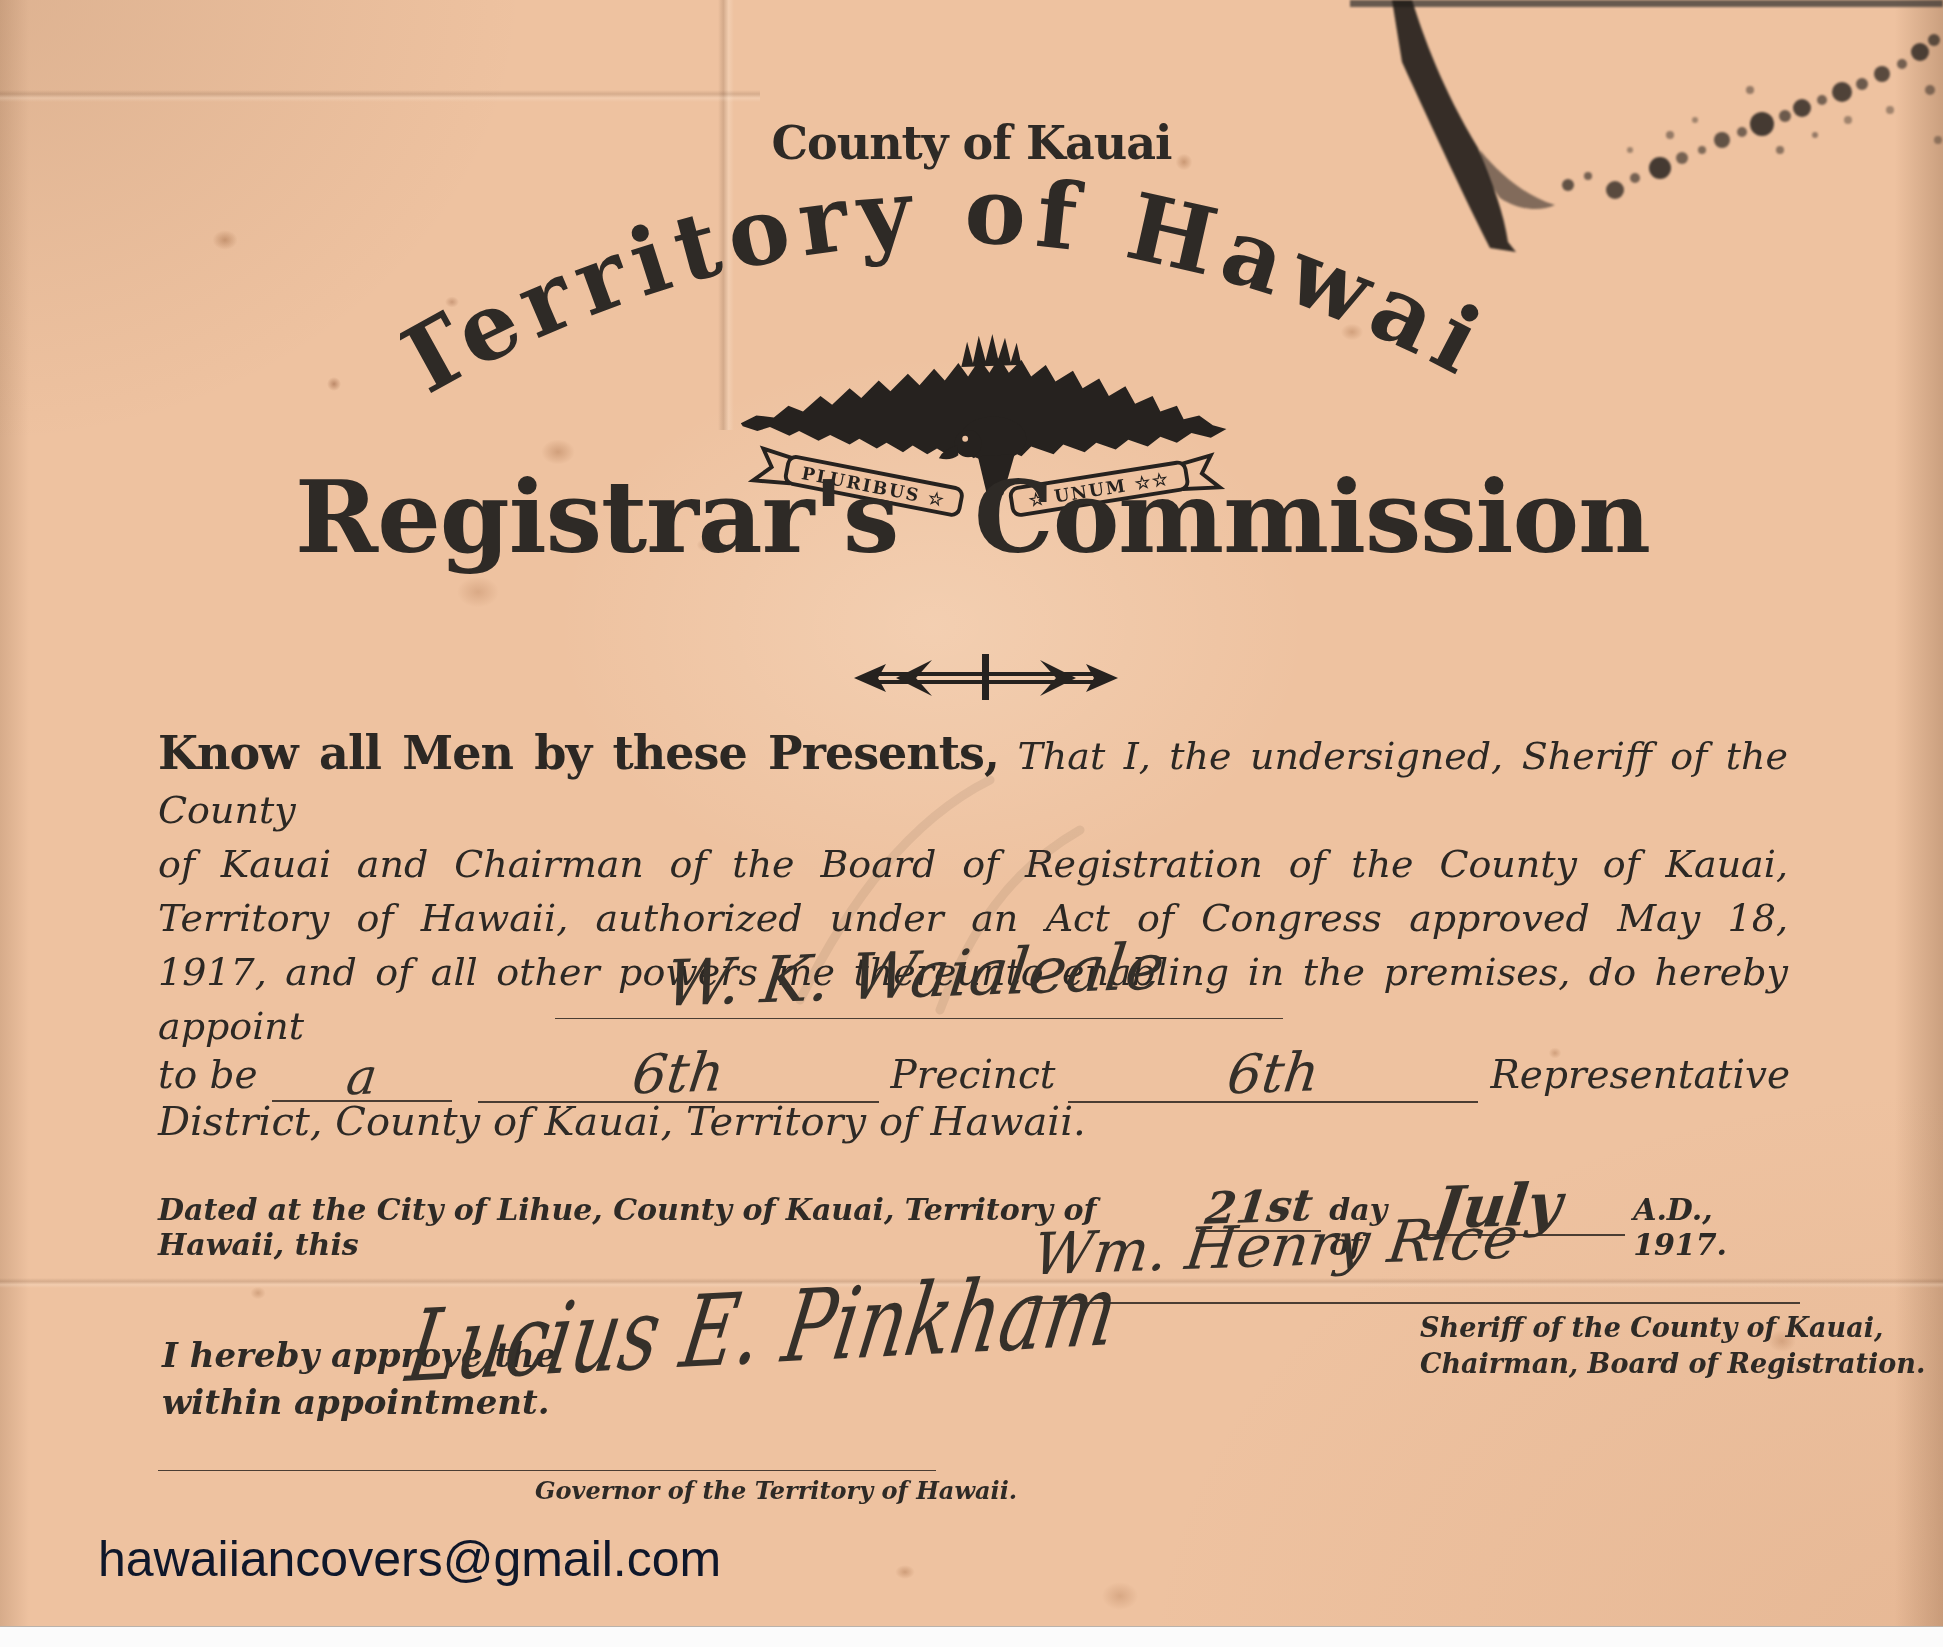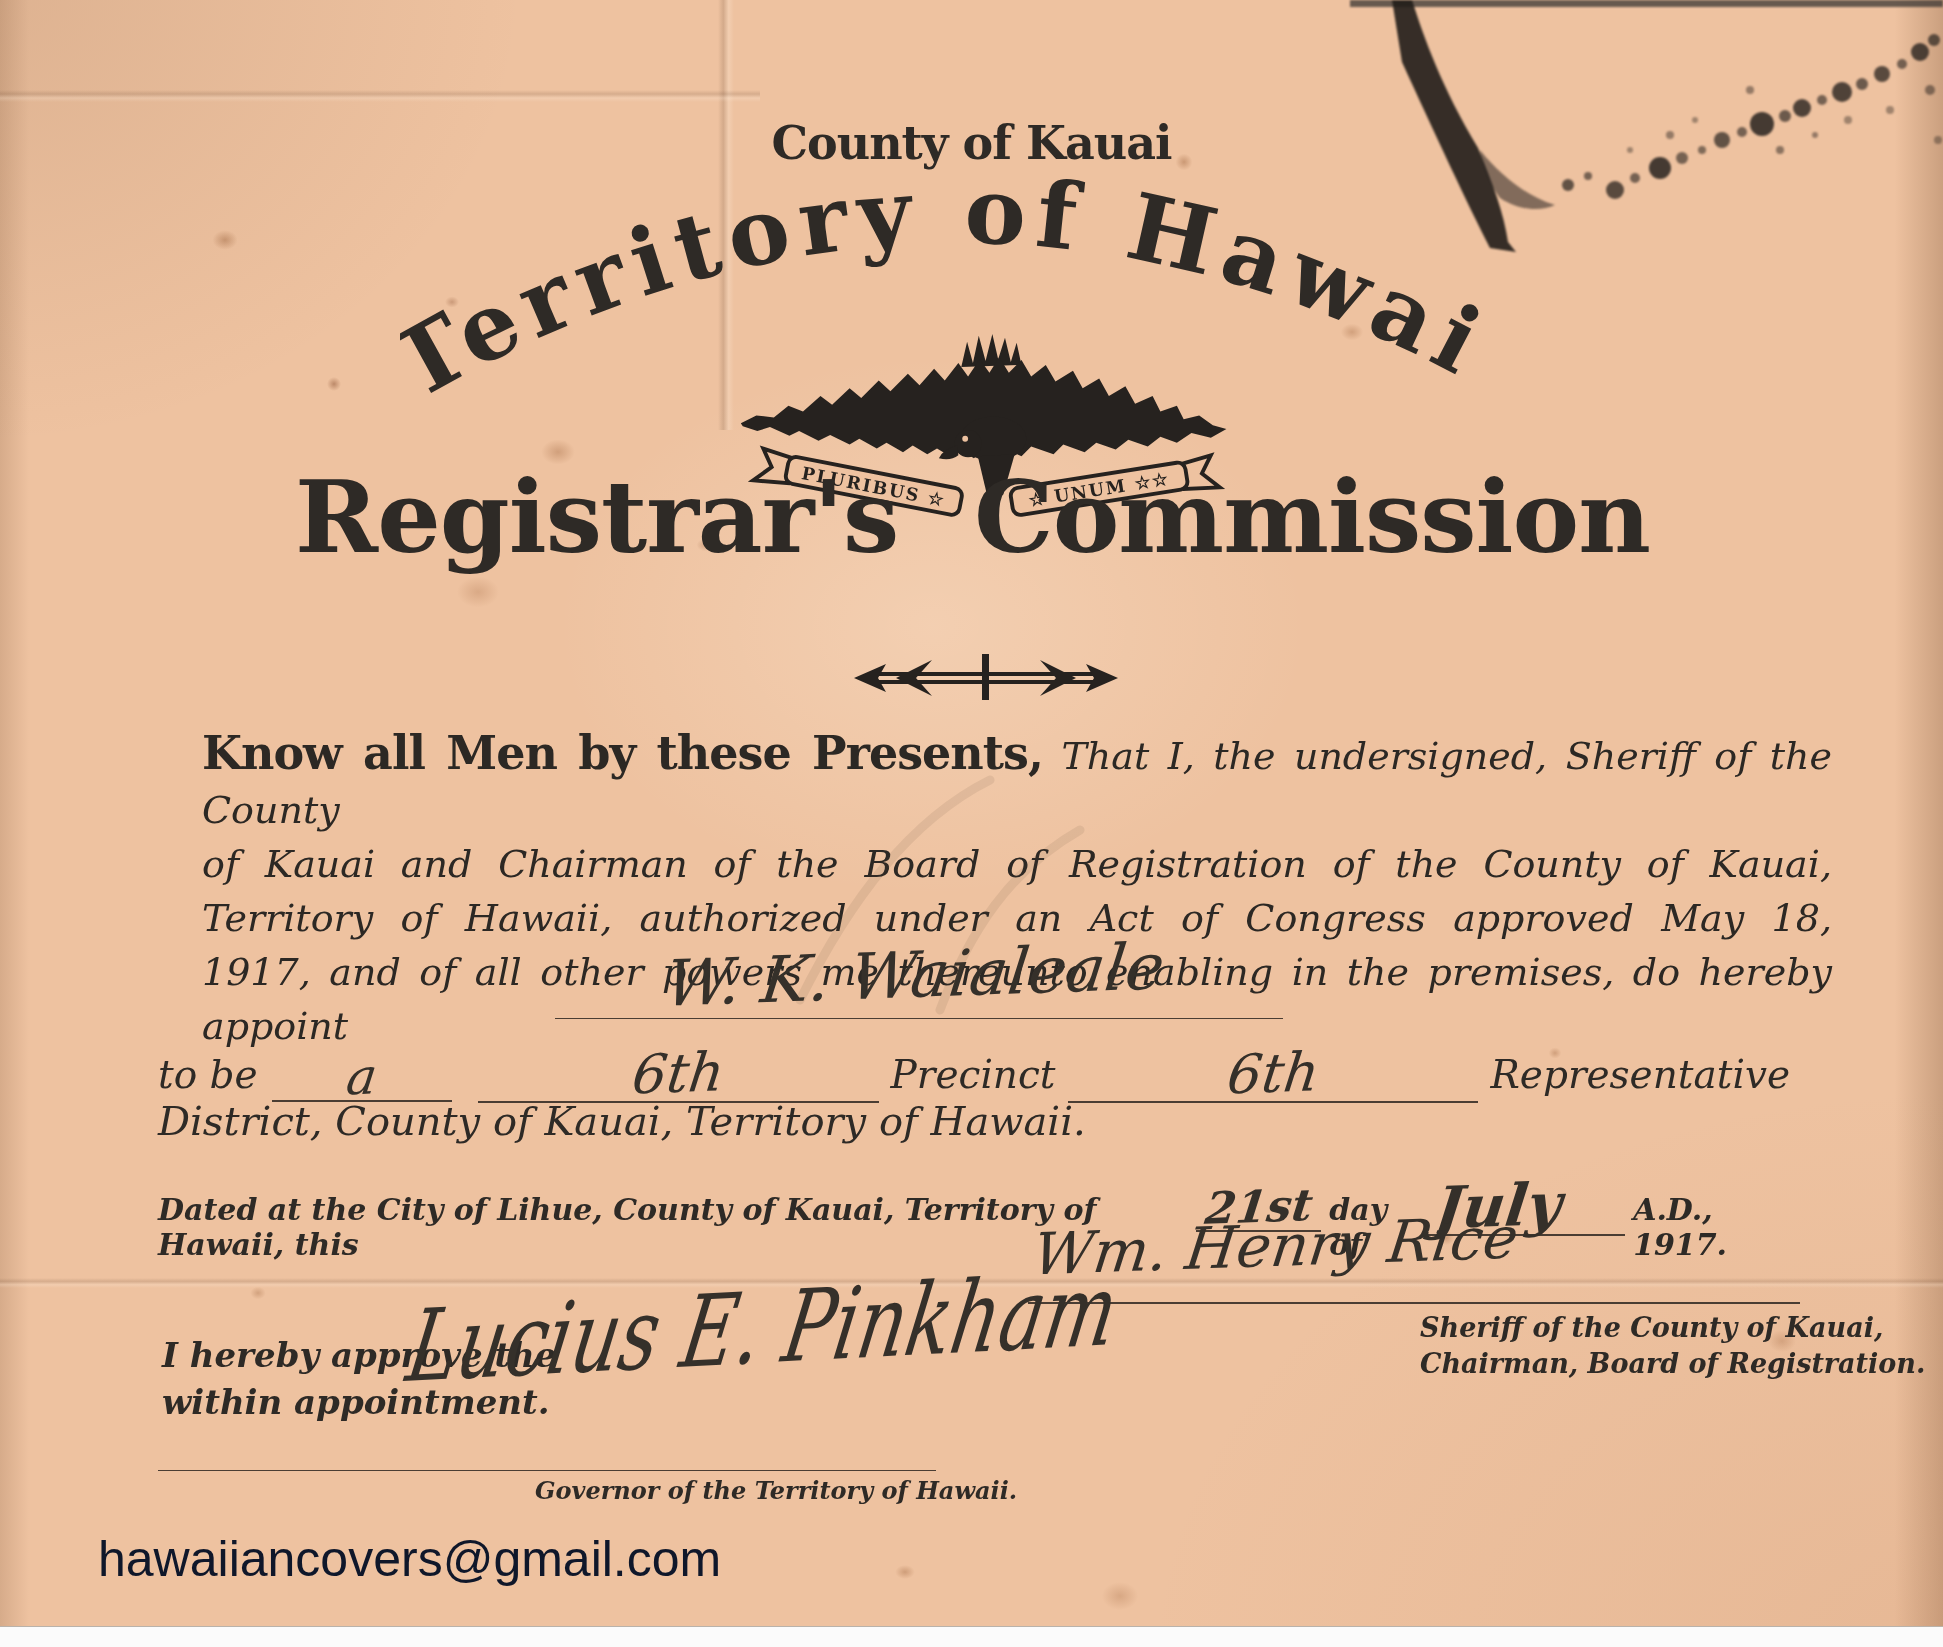--- a/index.html
+++ b/index.html
@@ -92,21 +92,21 @@
       <rect x="130" y="6" width="7" height="46"></rect>
       <rect x="22" y="24" width="224" height="4"></rect>
       <rect x="22" y="32" width="224" height="4"></rect>
       <polygon points="2,30 34,16 26,30 34,44"></polygon>
       <polygon points="44,30 80,12 64,30 80,48"></polygon>
       <polygon points="266,30 234,16 242,30 234,44"></polygon>
       <polygon points="224,30 188,12 204,30 188,48"></polygon>
     </g>
   </svg>
 
-  <div class="abs" style="left:158px;top:726px;width:1630px;margin-left:44px;">
+  <div class="abs" style="left:158px;top:726px;width:1630px;">
     <div class="bodyline">
       <span class="blackletter" style="font-size:46px;font-style:normal;">Know all Men by these Presents,</span><span> That I, the undersigned, Sheriff of the County</span>
     </div>
     <div class="bodyline">of Kauai and Chairman of the Board of Registration of the County of Kauai,</div>
     <div class="bodyline">Territory of Hawaii, authorized under an Act of Congress approved May 18,</div>
     <div class="bodyline">1917, and of all other powers me thereunto enabling in the premises, do hereby appoint</div>
   </div>
 
   <div class="abs hand" style="left:505px;top:938px;width:820px;text-align:center;font-size:64px;">W. K. Waialeale</div>
   <div class="abs underl" style="left:555px;top:1018px;width:728px;border-top-width:1.5px;"></div>

